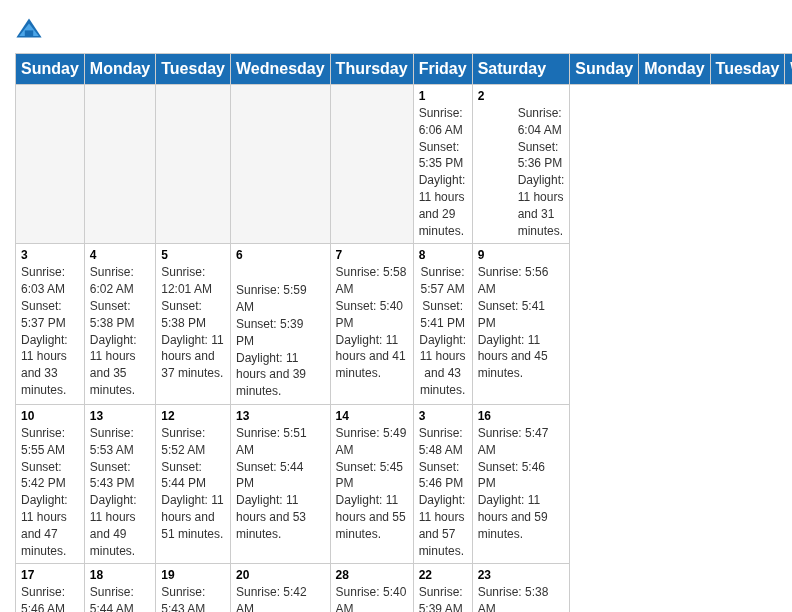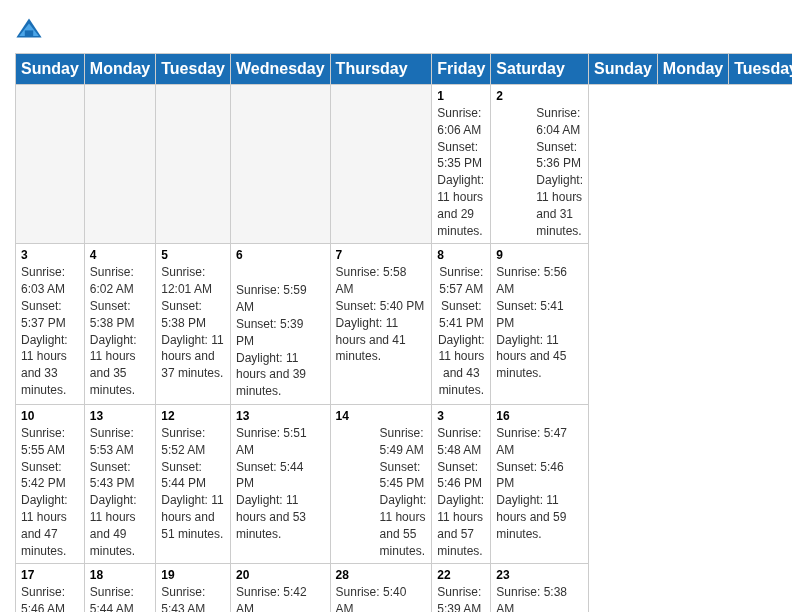--- a/index.html
+++ b/index.html
@@ -204,21 +204,21 @@
 Daylight: 11 hours and 51 minutes.</div>
         </td>
         <td>
           <span class="day-number">13</span>
           <div class="day-info" style="white-space: pre-line;">Sunrise: 5:51 AM
 Sunset: 5:44 PM
 Daylight: 11 hours and 53 minutes.</div>
         </td>
         <td>
           <span class="day-number">14</span>
-          <div class="day-info" style="white-space: pre-line; margin-left: 44px;">Sunrise: 5:49 AM
+          <div class="day-info" style="white-space: pre-line;">Sunrise: 5:49 AM
 Sunset: 5:45 PM
 Daylight: 11 hours and 55 minutes.</div>
         </td>
         <td>
           <span class="day-number">3</span>
           <div class="day-info" style="white-space: pre-line;">Sunrise: 5:48 AM
 Sunset: 5:46 PM
 Daylight: 11 hours and 57 minutes.</div>
         </td>
         <td>

